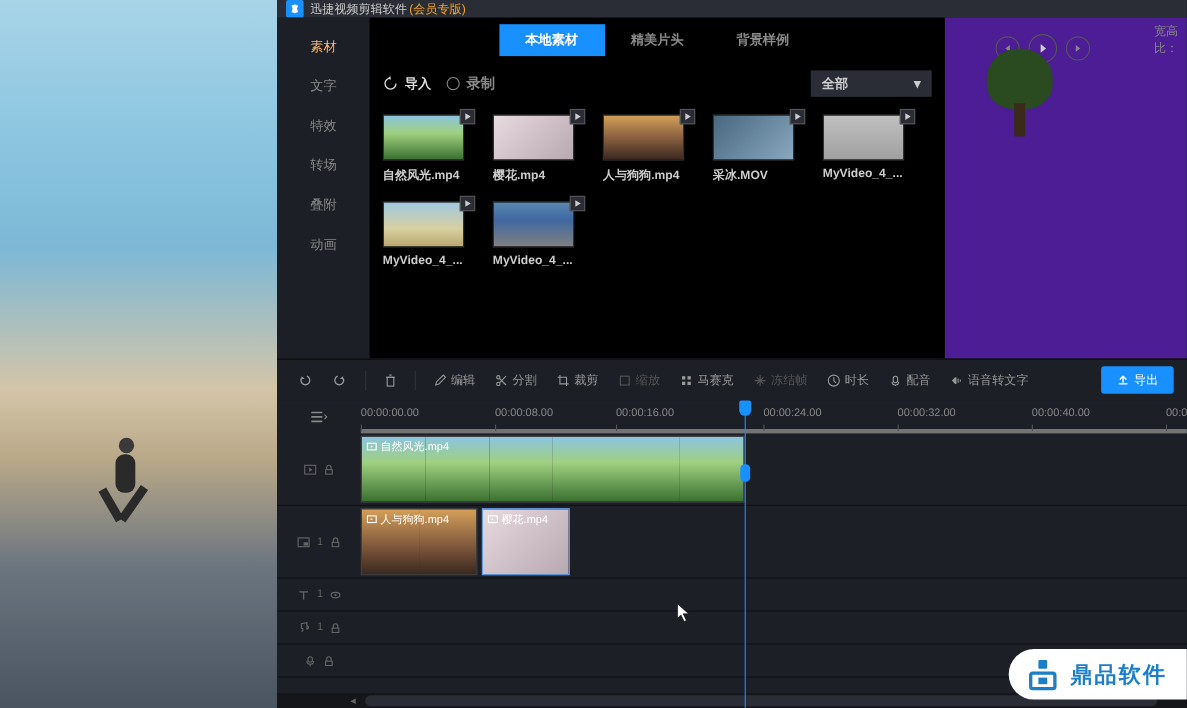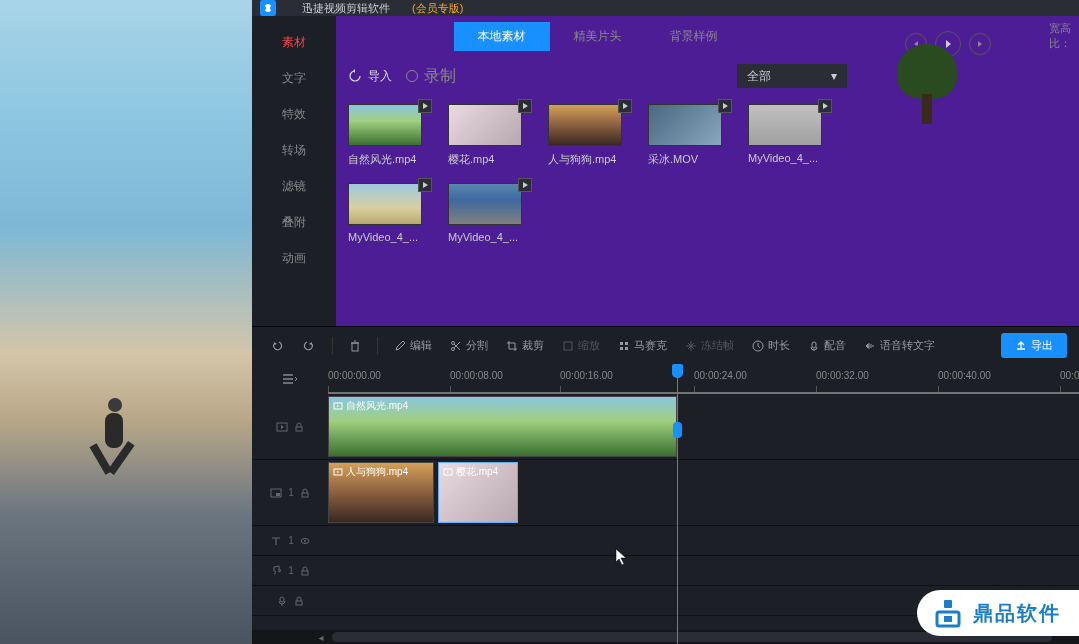--- a/index.html
+++ b/index.html
@@ -14,44 +14,44 @@
 .runner { position: absolute; left: 85px; top: 398px; width: 60px; height: 100px; }
 .runner-body { position: absolute; left: 20px; top: 15px; width: 18px; height: 35px; background: #2a2a2a; border-radius: 8px; }
 .runner-head { position: absolute; left: 23px; top: 0; width: 14px; height: 14px; background: #3a3a3a; border-radius: 50%; }
 .runner-leg1 { position: absolute; left: 12px; top: 45px; width: 8px; height: 32px; background: #2a2a2a; transform: rotate(-30deg); }
 .runner-leg2 { position: absolute; left: 32px; top: 42px; width: 8px; height: 36px; background: #2a2a2a; transform: rotate(35deg); }
 
 
 .app { position: absolute; left: 252px; top: 0; width: 827px; height: 644px; background: #1c1f26; display: flex; flex-direction: column; }
 
 
-.titlebar { height: 16px; background: #2a2d35; display: flex; align-items: center; padding-left: 8px; gap: 20px; }
+.titlebar { height: 16px; background: #2a2d35; display: flex; align-items: center; padding-left: 8px; }
 .app-icon { width: 16px; height: 16px; background: #1890ff; border-radius: 2px; display: inline-flex; align-items: center; justify-content: center; }
 .app-title { color: #ccc; font-size: 11px; margin-left: 6px; }
 .app-title-suffix { color: #f5a623; font-size: 11px; margin-left: 2px; }
 
 
 .menubar { height: 0; position: relative; }
 
 
 .upper { display: flex; height: 310px; }
 
 
 .sidebar { width: 84px; background: #1c1f26; padding-top: 8px; }
 .sidebar-item { height: 36px; display: flex; align-items: center; justify-content: center; color: #888; font-size: 12px; cursor: pointer; }
-.sidebar-item.active { color: #ef4444; }
-
-
-.asset-panel { flex: 1; background: #4c1d95; display: flex; flex-direction: column; }
+.sidebar-item.active { color: #fdba74; }
+
+
+.asset-panel { flex: 1; background: #000000; display: flex; flex-direction: column; font-weight: bold; }
 .asset-tabs { height: 40px; display: flex; align-items: center; justify-content: center; gap: 0; }
 .asset-tab { padding: 6px 24px; color: #888; font-size: 12px; cursor: pointer; }
 .asset-tab.active { background: #1890ff; color: #fff; }
 .asset-toolbar { height: 40px; display: flex; align-items: center; padding: 0 12px; gap: 14px; }
 .btn-import { display: flex; align-items: center; gap: 6px; color: #ddd; font-size: 12px; cursor: pointer; }
-.btn-record { display: flex; align-items: center; gap: 6px; color: #888; font-size: 16px; cursor: pointer; }
+.btn-record { display: flex; align-items: center; gap: 6px; color: #888; font-size: 13px; cursor: pointer; }
 .record-dot { width: 12px; height: 12px; border: 1.5px solid #888; border-radius: 50%; }
 .import-arrow { width: 14px; height: 14px; }
 .dropdown-all { margin-left: auto; width: 110px; height: 24px; background: #2a2d35; display: flex; align-items: center; padding: 0 10px; color: #ccc; font-size: 12px; justify-content: space-between; }
 .asset-grid { flex: 1; padding: 8px 12px; display: flex; flex-wrap: wrap; gap: 16px 14px; align-content: flex-start; }
 .asset-item { width: 86px; }
 .asset-thumb { width: 74px; height: 42px; position: relative; border: 1px solid #333; background: #333; }
 .asset-play-badge { position: absolute; right: -11px; top: -6px; width: 14px; height: 14px; background: #2a2d35; border: 1px solid #555; display: flex; align-items: center; justify-content: center; }
 .asset-name { color: #ccc; font-size: 11px; margin-top: 6px; white-space: nowrap; overflow: hidden; text-overflow: ellipsis; }
 
 
@@ -81,21 +81,21 @@
 .toolbar { height: 38px; background: #1c1f26; border-top: 1px solid #0a0a0a; display: flex; align-items: center; padding: 0 12px; gap: 6px; }
 .tb-btn { display: flex; align-items: center; gap: 4px; padding: 4px 6px; color: #999; font-size: 11px; cursor: pointer; }
 .tb-btn.disabled { color: #555; }
 .tb-sep { width: 1px; height: 18px; background: #333; margin: 0 4px; }
 .tb-export { margin-left: auto; background: #1890ff; color: #fff; padding: 5px 14px; border-radius: 3px; display: flex; align-items: center; gap: 4px; font-size: 11px; }
 
 
 .timeline { flex: 1; background: #1c1f26; display: flex; flex-direction: column; position: relative; }
 .tl-header { height: 30px; display: flex; }
 .tl-left-head { width: 76px; display: flex; align-items: center; justify-content: center; }
-.tl-ruler { flex: 1; position: relative; border-bottom: 2px solid #737373; }
+.tl-ruler { flex: 1; position: relative; border-bottom: 4px solid #737373; }
 .tl-tick { position: absolute; top: 6px; color: #888; font-size: 10px; }
 .tl-tick::after { content: ''; position: absolute; left: 0; top: 16px; width: 1px; height: 6px; background: #555; }
 
 .tl-tracks { flex: 1; position: relative; }
 .tl-track { display: flex; border-bottom: 1px solid #0f1115; }
 .tl-track-head { width: 76px; display: flex; align-items: center; justify-content: center; gap: 6px; color: #666; font-size: 10px; }
 .tl-track-body { flex: 1; position: relative; }
 .track-v1 { height: 66px; }
 .track-v2 { height: 66px; }
 .track-small { height: 30px; }
@@ -148,21 +148,20 @@
   </div>
   <div class="menubar"></div>
 
   <div class="upper">
 
     <div class="sidebar">
       <div class="sidebar-item active">素材</div>
       <div class="sidebar-item">文字</div>
       <div class="sidebar-item">特效</div>
       <div class="sidebar-item">转场</div>
-      <div class="sidebar-item">滤镜</div>
       <div class="sidebar-item">叠附</div>
       <div class="sidebar-item">动画</div>
     </div>
 
     <div class="asset-panel">
       <div class="asset-tabs">
         <div class="asset-tab active">本地素材</div>
         <div class="asset-tab">精美片头</div>
         <div class="asset-tab">背景样例</div>
       </div>

